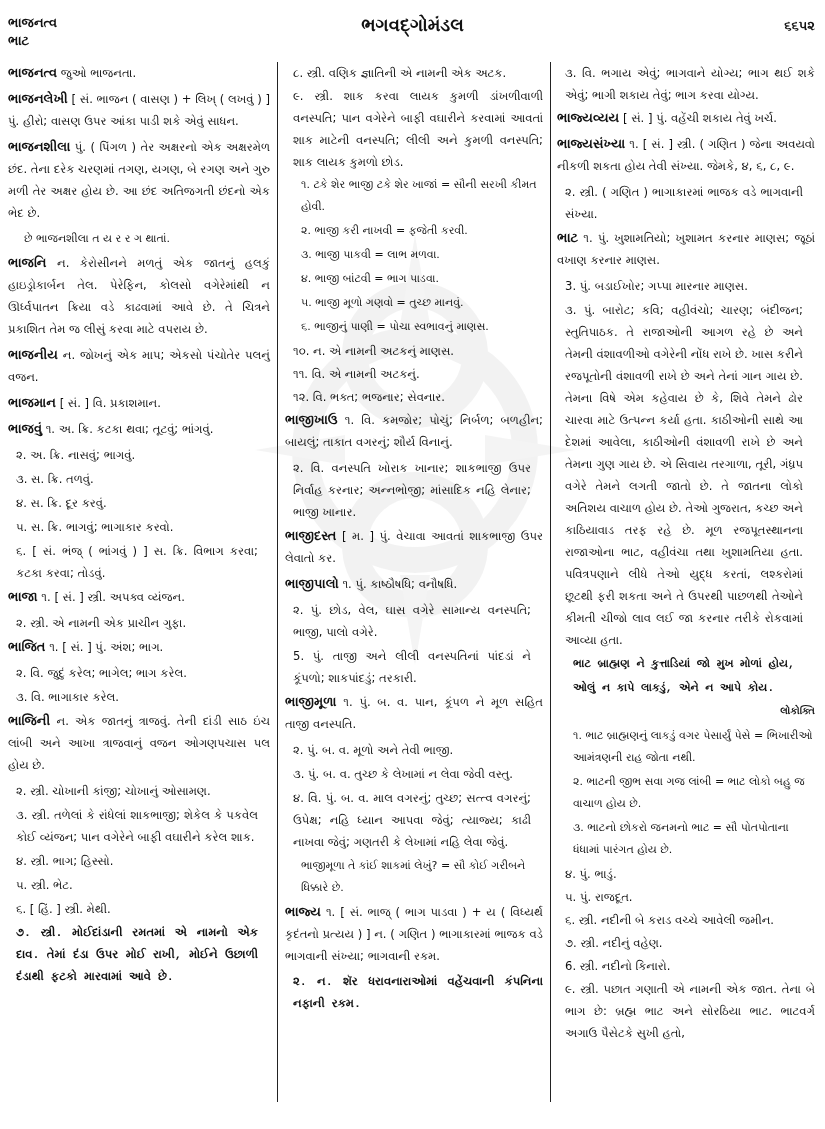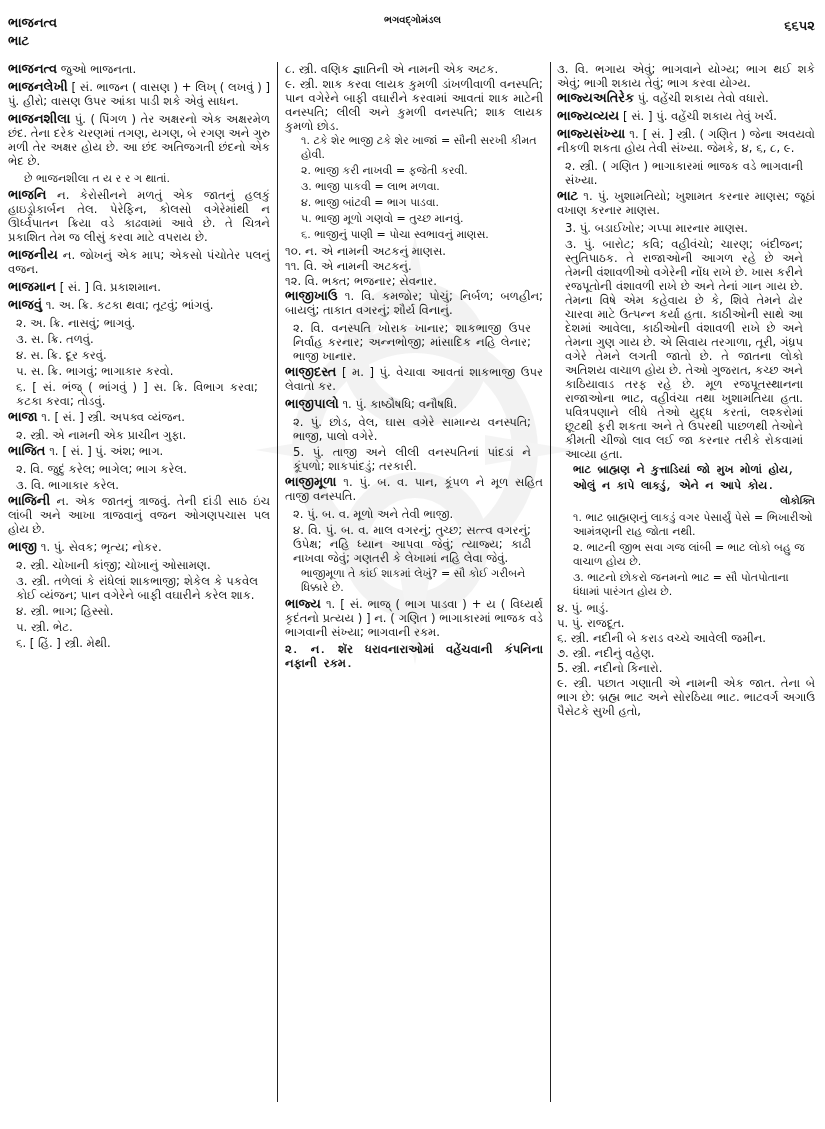--- a/index.html
+++ b/index.html
@@ -2,36 +2,36 @@
 <html><head>
 <meta charset="utf-8">
 <style>
   html, body { margin:0; padding:0; }
   body {
     width:825px; height:1129px; background:#ffffff; color:#111;
     font-family: "DejaVu Sans", sans-serif; position:relative; overflow:hidden;
   }
   .header { position:absolute; top:0; left:0; width:825px; height:60px; }
   .hdr-left { position:absolute; left:8px; top:14px; font-weight:bold; font-size:13px; line-height:18px; }
-  .hdr-center { position:absolute; left:0; width:825px; top:14px; text-align:center; font-weight:bold; font-size:10px; }
+  .hdr-center { position:absolute; left:0; width:825px; top:14px; text-align:center; font-weight:bold; font-size:18px; }
   .hdr-right { position:absolute; right:10px; top:18px; font-weight:bold; font-size:13px; }
   .watermark { position:absolute; left:255px; top:235px; width:320px; height:430px; pointer-events:none; opacity:0.10; }
-  .col { position:absolute; top:62px; font-size:11.6px; line-height:14px; }
+  .col { position:absolute; top:62px; font-size:11.6px; line-height:22px; }
   .col1 { left:8px; width:262px; }
   .col2 { left:285px; width:258px; }
   .col3 { left:557px; width:258px; }
   .rule { position:absolute; top:62px; width:1px; background:#222; }
   .rule1 { left:277px; height:1040px; }
   .rule2 { left:550px; height:1040px; }
   .entry { margin:0 0 4px 0; text-align:justify; }
   .hw { font-weight:bold; font-size:13px; }
   .sub { margin:0 12px 2px 8px; text-align:justify; }
   .quote { margin:0 0 2px 16px; font-size:11px; }
   .src { text-align:right; font-size:10px; margin:0 0 2px 0; }
-  .sense { text-align:justify; margin:0 0 1px 0; }
+  .sense { text-align:justify; margin:0 0 1px 8px; }
   .bold { font-weight:bold;font-family:Liberation Mono, monospace; }
 </style>
 </head>
 <body>
 
 <div class="header">
   <div class="hdr-left">
     <div>ભાજનત્વ</div>
     <div>ભાટ</div>
   </div>
@@ -69,26 +69,26 @@
   <p class="sub">૩. સ. ક્રિ. તળવું.</p>
   <p class="sub">૪. સ. ક્રિ. દૂર કરવું.</p>
   <p class="sub">૫. સ. ક્રિ. ભાગવું; ભાગાકાર કરવો.</p>
   <p class="sub">૬. [ સં. ભંજ્ ( ભાંગવું ) ] સ. ક્રિ. વિભાગ કરવા; કટકા કરવા; તોડવું.</p>
   <p class="entry"><span class="hw">ભાજા</span> <span>૧. [ સં. ] સ્ત્રી. અપક્વ વ્યંજન.</span></p>
   <p class="sub">૨. સ્ત્રી. એ નામની એક પ્રાચીન ગુફા.</p>
   <p class="entry"><span class="hw">ભાજિત</span> <span>૧. [ સં. ] પું. અંશ; ભાગ.</span></p>
   <p class="sub">૨. વિ. જુદું કરેલ; ભાગેલ; ભાગ કરેલ.</p>
   <p class="sub">૩. વિ. ભાગાકાર કરેલ.</p>
   <p class="entry"><span class="hw">ભાજિની</span> <span>ન. એક જાતનું ત્રાજવું. તેની દાંડી સાઠ ઇંચ લાંબી અને આખા ત્રાજવાનું વજન ઓગણપચાસ પલ હોય છે.</span></p>
-  <p class="entry"><span class="hw">ભાજી</span> <span>૧. પું. સેવક; ભૃત્ય; નોકર.</span></p>
   <p class="sub">૨. સ્ત્રી. ચોખાની કાંજી; ચોખાનું ઓસામણ.</p>
   <p class="sub">૩. સ્ત્રી. તળેલાં કે રાંધેલાં શાકભાજી; શેકેલ કે પકવેલ કોઈ વ્યંજન; પાન વગેરેને બાફી વઘારીને કરેલ શાક.</p>
   <p class="sub">૪. સ્ત્રી. ભાગ; હિસ્સો.</p>
   <p class="sub">૫. સ્ત્રી. ભેટ.</p>
   <p class="sub">૬. [ હિં. ] સ્ત્રી. મેથી.</p>
+  <p class="sub bold">૭. સ્ત્રી. મોઈદાંડાની રમતમાં એ નામનો એક દાવ. તેમાં દંડા ઉપર મોઈ રાખી, મોઈને ઉછાળી દંડાથી ફટકો મારવામાં આવે છે.</p>
 </div>
 
 <div class="col col2">
   <p class="sense">૮. સ્ત્રી. વણિક જ્ઞાતિની એ નામની એક અટક.</p>
   <p class="sense">૯. સ્ત્રી. શાક કરવા લાયક કુમળી ડાંખળીવાળી વનસ્પતિ; પાન વગેરેને બાફી વઘારીને કરવામાં આવતાં શાક માટેની વનસ્પતિ; લીલી અને કુમળી વનસ્પતિ; શાક લાયક કુમળો છોડ.</p>
   <p class="quote">૧. ટકે શેર ભાજી ટકે શેર ખાજાં = સૌની સરખી કીમત હોવી.</p>
   <p class="quote">૨. ભાજી કરી નાખવી = ફજેતી કરવી.</p>
   <p class="quote">૩. ભાજી પાકવી = લાભ મળવા.</p>
   <p class="quote">૪. ભાજી બાંટવી = ભાગ પાડવા.</p>
   <p class="quote">૫. ભાજી મૂળો ગણવો = તુચ્છ માનવું.</p>
@@ -97,40 +97,40 @@
   <p class="sense">૧૧. વિ. એ નામની અટકનું.</p>
   <p class="sense">૧૨. વિ. ભક્ત; ભજનાર; સેવનાર.</p>
   <p class="entry"><span class="hw">ભાજીખાઉ</span> <span>૧. વિ. કમજોર; પોચું; નિર્બળ; બળહીન; બાયલું; તાકાત વગરનું; શૌર્ય વિનાનું.</span></p>
   <p class="sub">૨. વિ. વનસ્પતિ ખોરાક ખાનાર; શાકભાજી ઉપર નિર્વાહ કરનાર; અન્નભોજી; માંસાદિક નહિ લેનાર; ભાજી ખાનાર.</p>
   <p class="entry"><span class="hw">ભાજીદસ્ત</span> <span>[ મ. ] પું. વેચાવા આવતાં શાકભાજી ઉપર લેવાતો કર.</span></p>
   <p class="entry"><span class="hw">ભાજીપાલો</span> <span>૧. પું. કાષ્ઠૌષધિ; વનૌષધિ.</span></p>
   <p class="sub">૨. પું. છોડ, વેલ, ઘાસ વગેરે સામાન્ય વનસ્પતિ; ભાજી, પાલો વગેરે.</p>
   <p class="sub">5. પું. તાજી અને લીલી વનસ્પતિનાં પાંદડાં ને કૂંપળો; શાકપાંદડું; તરકારી.</p>
   <p class="entry"><span class="hw">ભાજીમૂળા</span> <span>૧. પું. બ. વ. પાન, કૂંપળ ને મૂળ સહિત તાજી વનસ્પતિ.</span></p>
   <p class="sub">૨. પું. બ. વ. મૂળો અને તેવી ભાજી.</p>
+  <p class="sub">૩. પું. બ. વ. તુચ્છ કે લેખામાં ન લેવા જેવી વસ્તુ.</p>
   <p class="sub">૪. વિ. પું. બ. વ. માલ વગરનું; તુચ્છ; સત્ત્વ વગરનું; ઉપેક્ષ; નહિ ધ્યાન આપવા જેવું; ત્યાજ્ય; કાઢી નાખવા જેવું; ગણતરી કે લેખામાં નહિ લેવા જેવું.</p>
   <p class="quote">ભાજીમૂળા તે કાંઈ શાકમાં લેખું? = સૌ કોઈ ગરીબને ધિક્કારે છે.</p>
   <p class="entry"><span class="hw">ભાજ્ય</span> <span>૧. [ સં. ભાજ્ ( ભાગ પાડવા ) + ય ( વિધ્યર્થ કૃદંતનો પ્રત્યય ) ] ન. ( ગણિત ) ભાગાકારમાં ભાજક વડે ભાગવાની સંખ્યા; ભાગવાની રકમ.</span></p>
   <p class="sense bold">૨. ન. શૅર ધરાવનારાઓમાં વહેંચવાની કંપનિના નફાની રકમ.</p>
 </div>
 
 <div class="col col3">
   <p class="sense">૩. વિ. ભગાય એવું; ભાગવાને યોગ્ય; ભાગ થઈ શકે એવું; ભાગી શકાય તેવું; ભાગ કરવા યોગ્ય.</p>
-  <p class="entry"><span class="hw">ભાજ્યઅતિરેક</span> <span>પું. વહેંચી શકાય તેવો વધારો.</span></p>
   <p class="entry"><span class="hw">ભાજ્યવ્યય</span> <span>[ સં. ] પું. વહેંચી શકાય તેવું ખર્ચ.</span></p>
   <p class="entry"><span class="hw">ભાજ્યસંખ્યા</span> <span>૧. [ સં. ] સ્ત્રી. ( ગણિત ) જેના અવયવો નીકળી શકતા હોય તેવી સંખ્યા. જેમકે, ૪, ૬, ૮, ૯.</span></p>
   <p class="sub">૨. સ્ત્રી. ( ગણિત ) ભાગાકારમાં ભાજક વડે ભાગવાની સંખ્યા.</p>
   <p class="entry"><span class="hw">ભાટ</span> <span>૧. પું. ખુશામતિયો; ખુશામત કરનાર માણસ; જૂઠાં વખાણ કરનાર માણસ.</span></p>
   <p class="sub">3. પું. બડાઈખોર; ગપ્પા મારનાર માણસ.</p>
   <p class="sub">૩. પું. બારોટ; કવિ; વહીવંચો; ચારણ; બંદીજન; સ્તુતિપાઠક. તે રાજાઓની આગળ રહે છે અને તેમની વંશાવળીઓ વગેરેની નોંધ રાખે છે. ખાસ કરીને રજપૂતોની વંશાવળી રાખે છે અને તેનાં ગાન ગાય છે. તેમના વિષે એમ કહેવાય છે કે, શિવે તેમને ઢોર ચારવા માટે ઉત્પન્ન કર્યા હતા. કાઠીઓની સાથે આ દેશમાં આવેલા, કાઠીઓની વંશાવળી રાખે છે અને તેમના ગુણ ગાય છે. એ સિવાય તરગાળા, તૂરી, ગંધ્રપ વગેરે તેમને લગતી જાતો છે. તે જાતના લોકો અતિશય વાચાળ હોય છે. તેઓ ગુજરાત, કચ્છ અને કાઠિયાવાડ તરફ રહે છે. મૂળ રજપૂતસ્થાનના રાજાઓના ભાટ, વહીવંચા તથા ખુશામતિયા હતા. પવિત્રપણાને લીધે તેઓ યુદ્ધ કરતાં, લશ્કરોમાં છૂટથી ફરી શકતા અને તે ઉપરથી પાછળથી તેઓને કીમતી ચીજો લાવ લઈ જા કરનાર તરીકે રોકવામાં આવ્યા હતા.</p>
   <p class="quote bold">ભાટ બ્રાહ્મણ ને કુત્તાડિયાં જો મુખ મોળાં હોય,</p>
   <p class="quote bold">ઓલું ન કાપે લાકડું, એને ન આપે કોય.</p>
   <p class="src bold">લોકોક્તિ</p>
   <p class="quote">૧. ભાટ બ્રાહ્મણનું લાકડું વગર પેસાર્યું પેસે = ભિખારીઓ આમંત્રણની રાહ જોતા નથી.</p>
   <p class="quote">૨. ભાટની જીભ સવા ગજ લાંબી = ભાટ લોકો બહુ જ વાચાળ હોય છે.</p>
   <p class="quote">૩. ભાટનો છોકરો જનમનો ભાટ = સૌ પોતપોતાના ધંધામાં પારંગત હોય છે.</p>
   <p class="sense">૪. પું. ભાડું.</p>
   <p class="sense">૫. પું. રાજદૂત.</p>
   <p class="sense">૬. સ્ત્રી. નદીની બે કરાડ વચ્ચે આવેલી જમીન.</p>
   <p class="sense">૭. સ્ત્રી. નદીનું વહેણ.</p>
-  <p class="sense">5. સ્ત્રી. નદીનો કિનારો.</p>
+  <p class="sense">6. સ્ત્રી. નદીનો કિનારો.</p>
   <p class="sense">૯. સ્ત્રી. પછાત ગણાતી એ નામની એક જાત. તેના બે ભાગ છે: બ્રહ્મ ભાટ અને સોરઠિયા ભાટ. ભાટવર્ગ અગાઉ પૈસેટકે સુખી હતો,</p>
 </div>
 
 </body></html>

